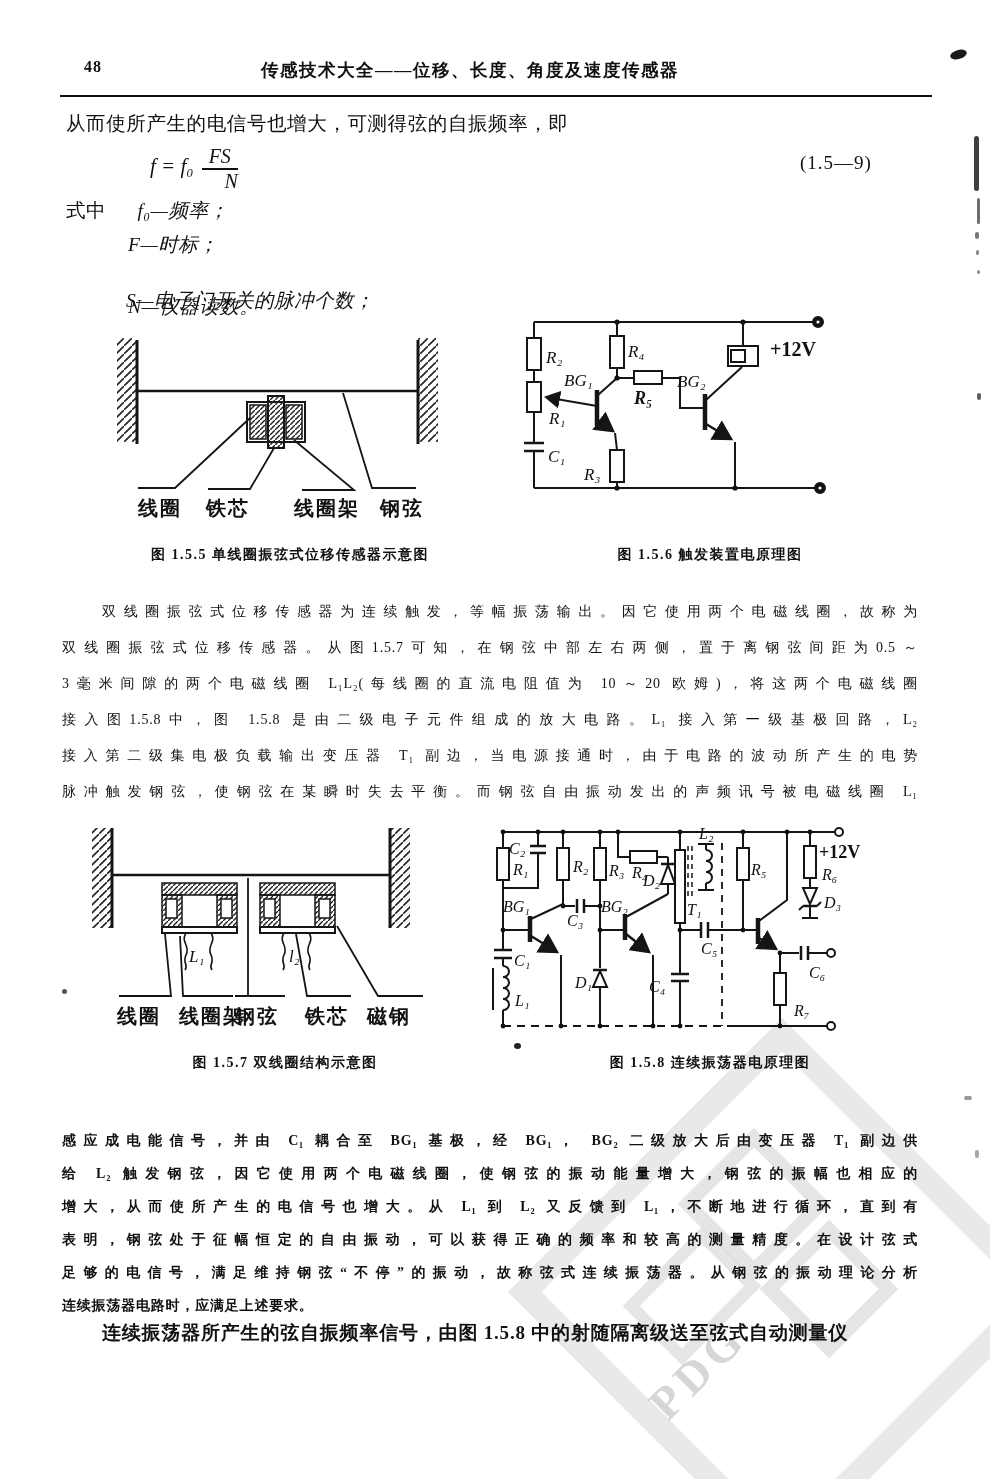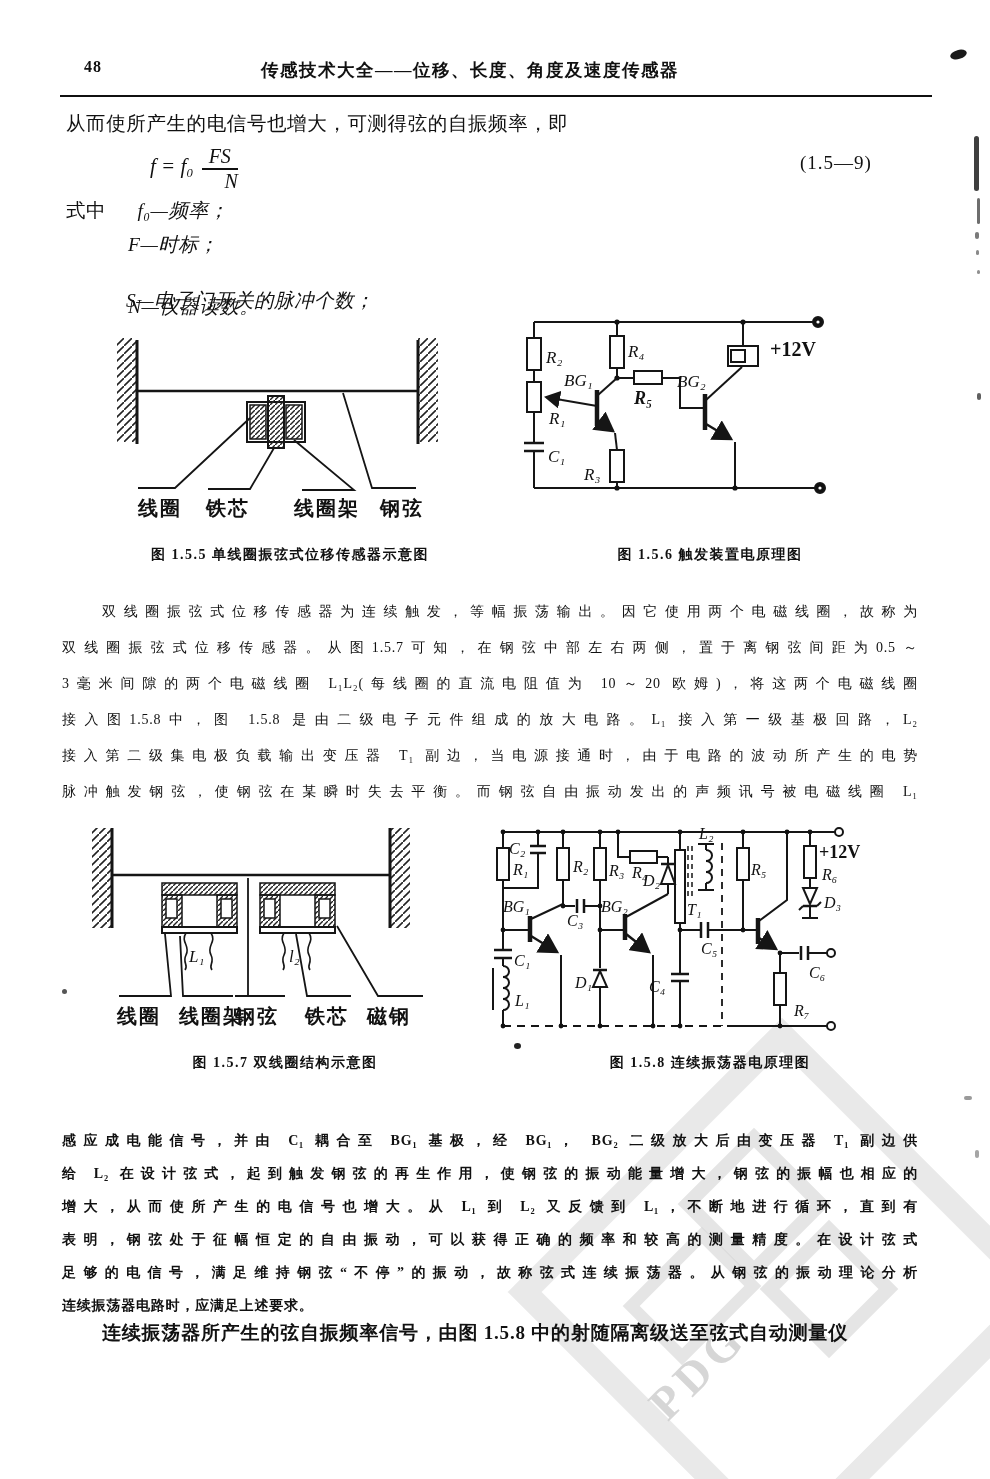--- a/index.html
+++ b/index.html
@@ -433,21 +433,21 @@
       <text x="88" y="170">D₁</text>
       <text x="162" y="174">C₄</text>
       <text x="322" y="160">C₆</text>
       <text x="307" y="198">R₇</text>
     </g>
   </svg>
   <div class="abs caption" style="left:530px;top:1054px;width:360px;">图 1.5.8  连续振荡器电原理图</div>
 
   <div class="abs para p2" style="left:62px;top:1124px;">
     <div class="pline">感应成电能信号，并由 C₁ 耦合至 BG₁ 基极，经 BG₁， BG₂ 二级放大后由变压器 T₁ 副边供</div>
-    <div class="pline">给 L₂ 在设计弦式，起到触发钢弦的再生作用，使钢弦的振动能量增大，钢弦的振幅也相应的</div>
+    <div class="pline">给 L₂ 触发钢弦，因它使用两个电磁线圈，使钢弦的振动能量增大，钢弦的振幅也相应的</div>
     <div class="pline">增大，从而使所产生的电信号也增大。从 L₁ 到 L₂ 又反馈到 L₁，不断地进行循环，直到有</div>
     <div class="pline">表明，钢弦处于征幅恒定的自由振动，可以获得正确的频率和较高的测量精度。在设计弦式</div>
     <div class="pline">足够的电信号，满足维持钢弦“不停”的振动，故称弦式连续振荡器。从钢弦的振动理论分析</div>
     <div class="pline noj">连续振荡器电路时，应满足上述要求。</div>
   </div>
 
   <div class="abs para" style="left:62px;top:1320px;">
     <div class="p3line">连续振荡器所产生的弦自振频率信号，由图 1.5.8 中的射随隔离级送至弦式自动测量仪</div>
   </div>
 

